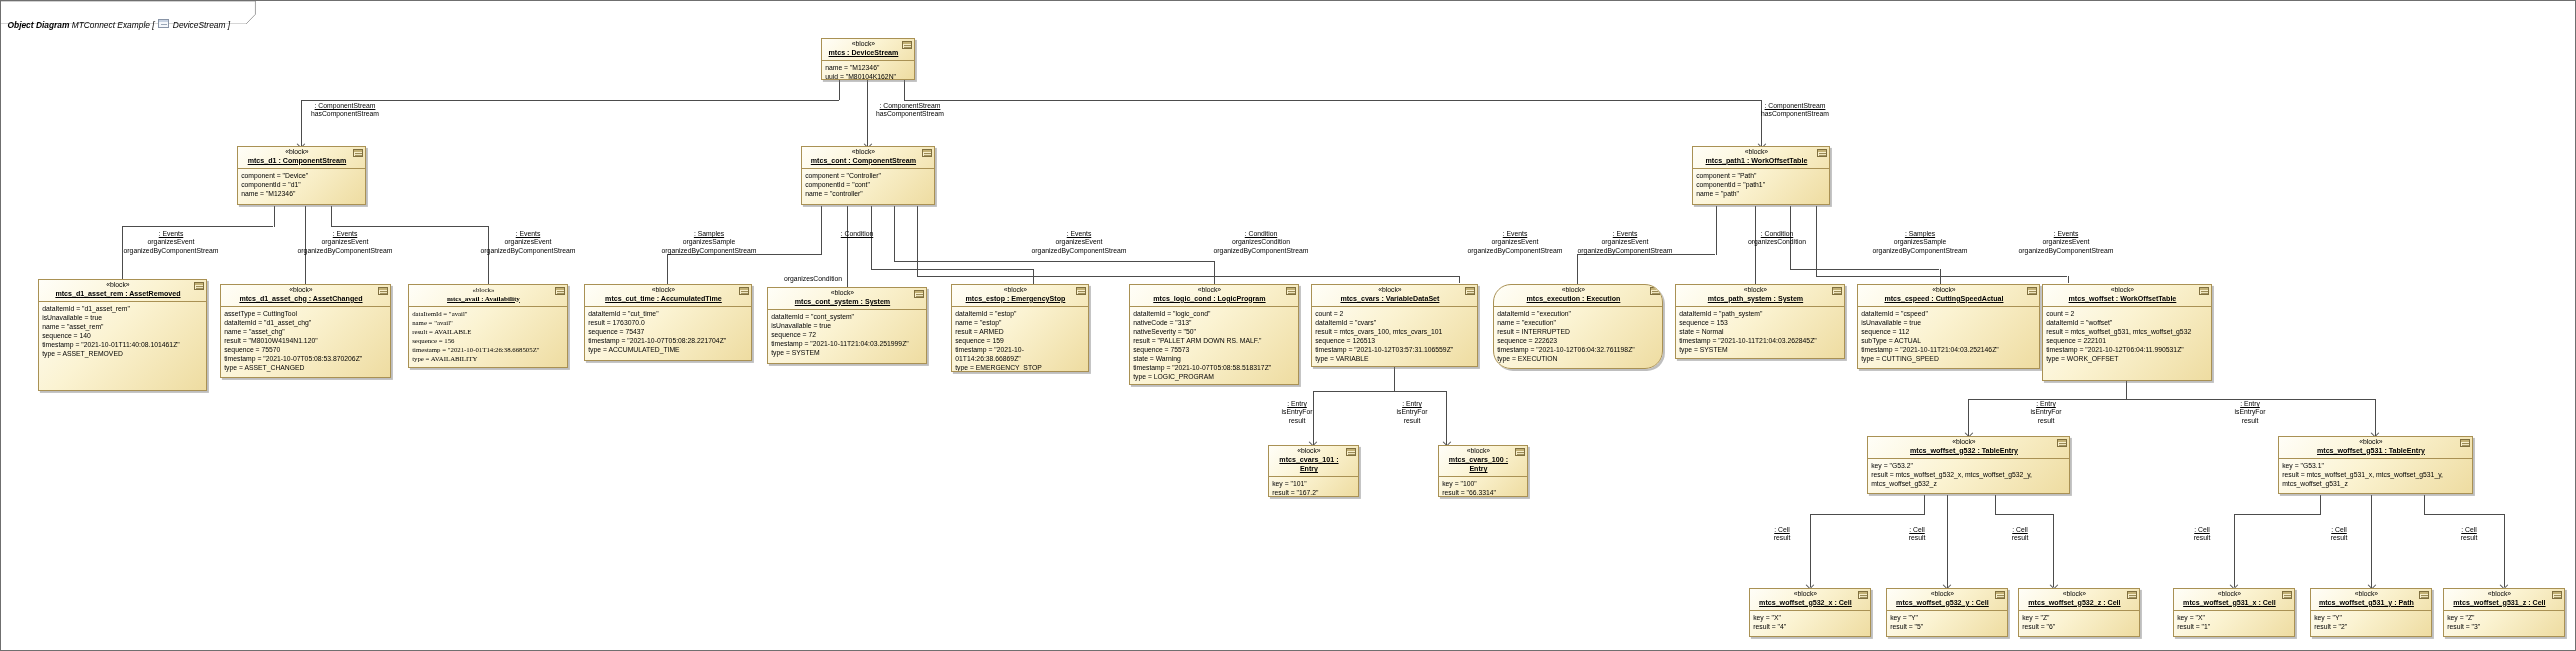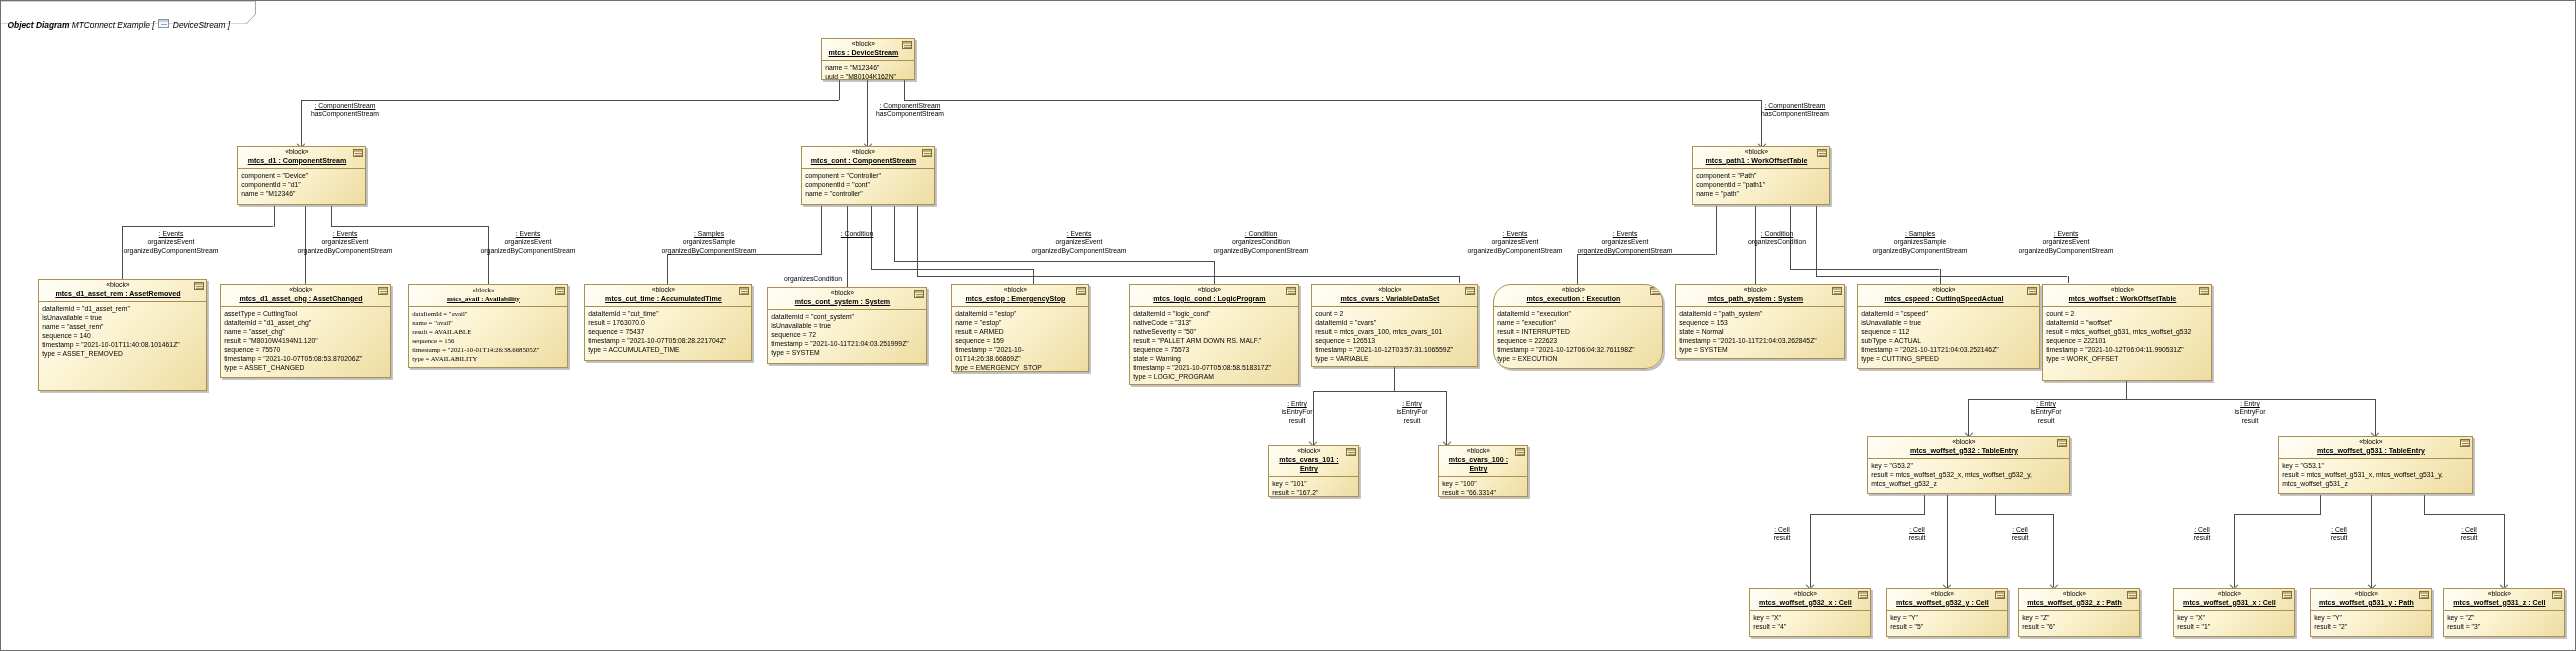--- a/index.html
+++ b/index.html
@@ -421,21 +421,21 @@
           <div class="cicon"></div>
         </div>
         <div class="attrs">
           <div>key = "Y"</div>
           <div>result = "5"</div>
         </div>
       </div>
       <div class="node" style="left: 2017px; top: 587px; width: 122px; height: 49px;">
         <div class="node-hd">
           <div class="st">«block»</div>
-          <div class="nm">mtcs_woffset_g532_z : Path</div>
+          <div class="nm">mtcs_woffset_g532_z : Cell</div>
           <div class="cicon"></div>
         </div>
         <div class="attrs">
           <div>key = "Z"</div>
           <div>result = "6"</div>
         </div>
       </div>
       <div class="node" style="left: 2172px; top: 587px; width: 122px; height: 49px;">
         <div class="node-hd">
           <div class="st">«block»</div>

